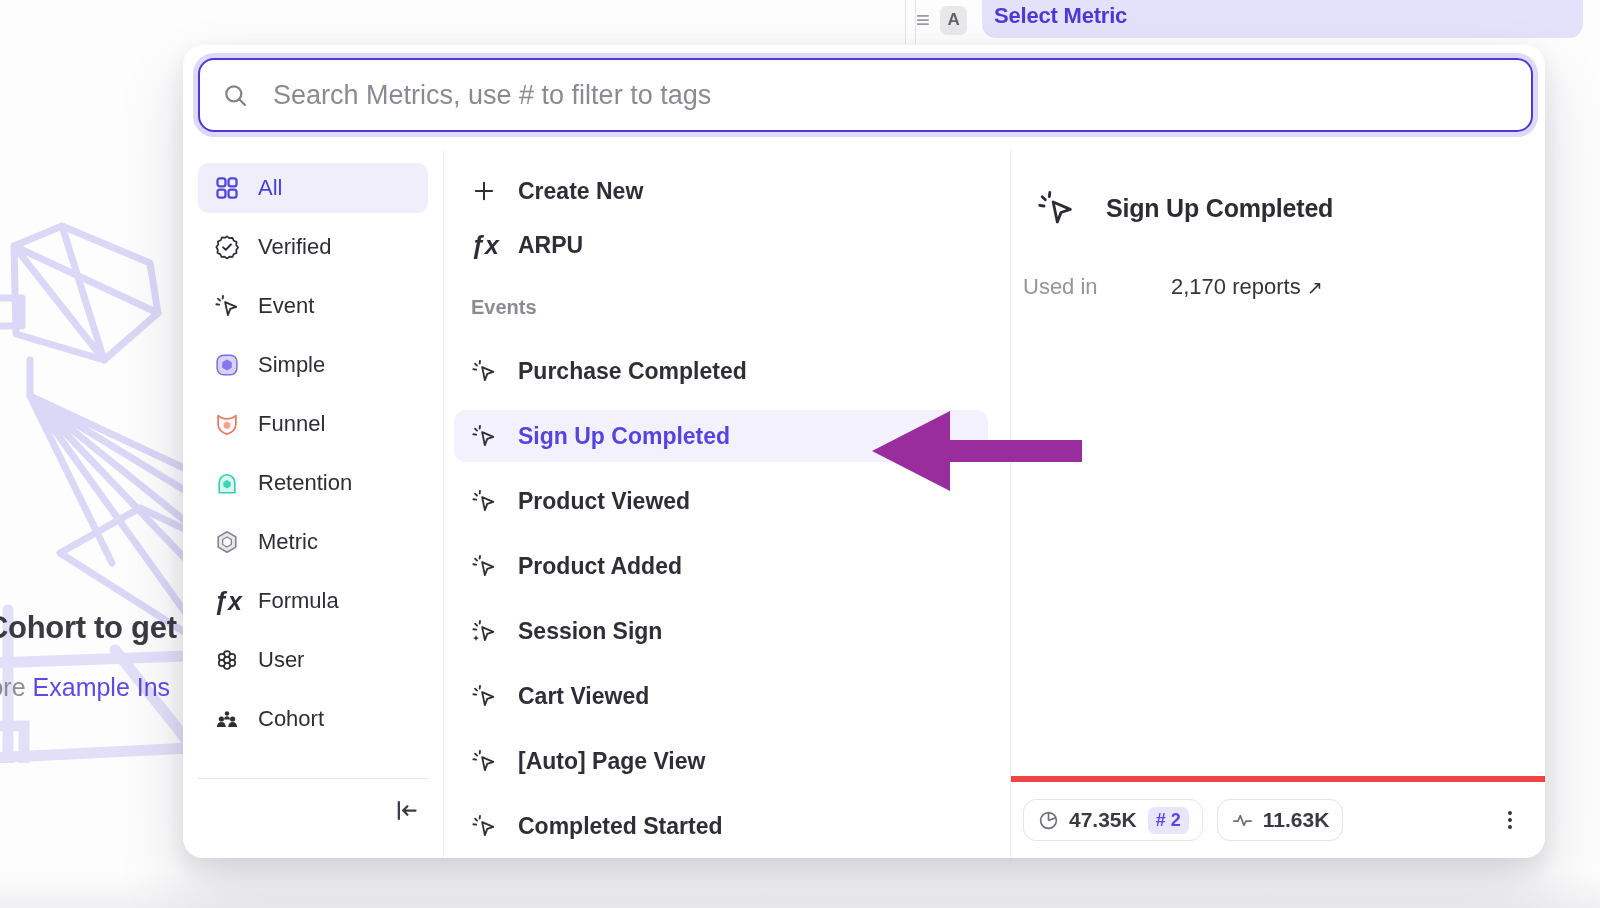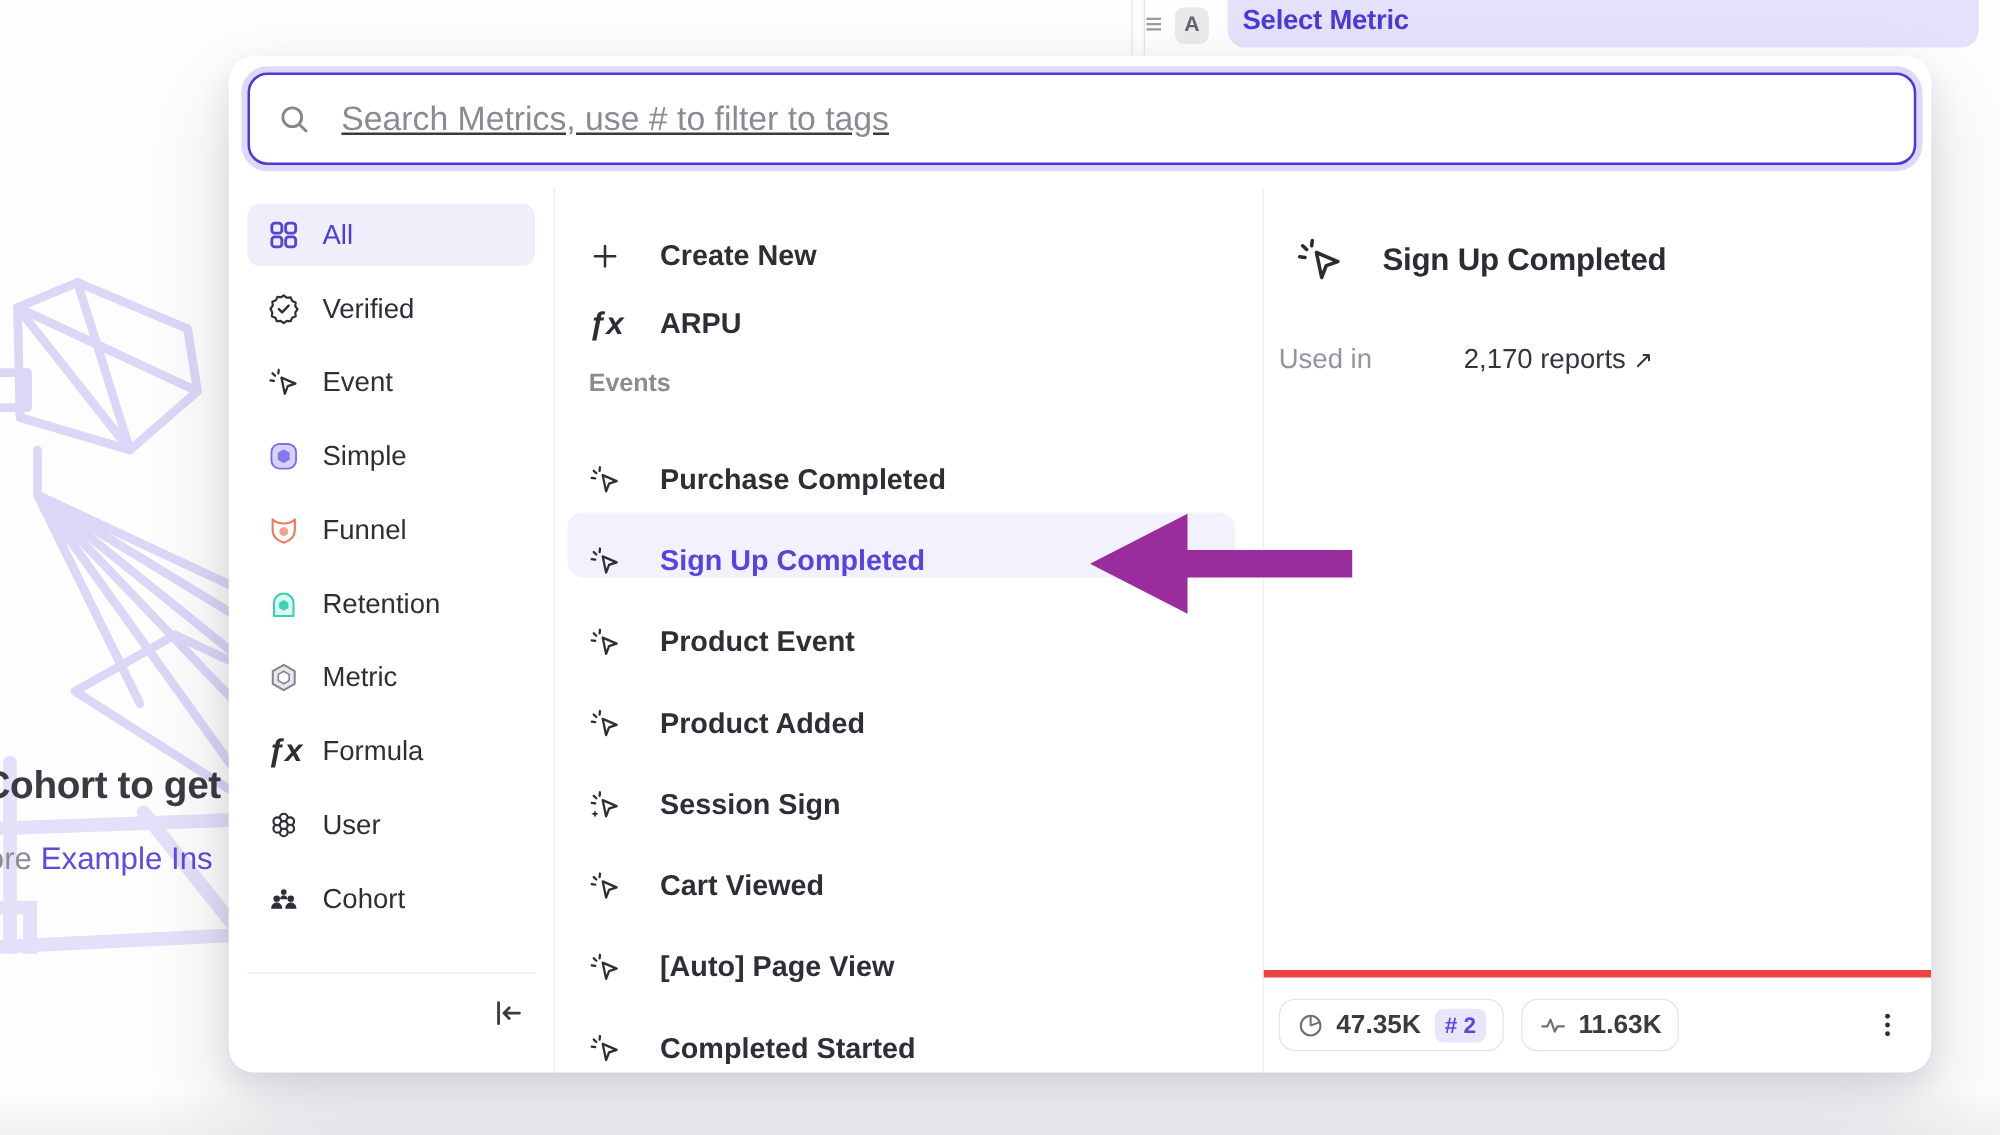--- a/index.html
+++ b/index.html
@@ -51,21 +51,21 @@
   }
   .search-wrap {
     position:absolute; left:15px; top:13px; width:1335px; height:74px;
     border:2px solid #4b3ad6; border-radius:16px; background:#fff;
     box-shadow:0 0 0 5px #ded9f8;
     display:flex; align-items:center; padding:0 22px;
   }
   .search-wrap .ic { width:27px; height:27px; color:#85858d; margin-right:24px; }
   .search-input {
     flex:1; border:none; outline:none; font-family:inherit;
-    font-size:27px; color:#3a3a42; background:transparent;text-decoration:underline;
+    font-size:27px; color:#3a3a42; background:transparent;
   }
   .search-input::placeholder { color:#8a8a92; }
 
   .content { position:absolute; left:0; top:105px; right:0; bottom:0; display:flex; }
 
   
   .sidebar { width:260px; padding:13px 15px 0 15px; position:relative; }
   .side-item {
     height:50px; margin-bottom:9px; border-radius:10px;
     display:flex; align-items:center; gap:18px; padding-left:16px;
@@ -81,21 +81,21 @@
     padding:18px 8px 0 0;
   }
   .side-footer .ic { width:27px; height:27px; color:#3a3a42; cursor:pointer; }
 
   .vdivider { width:1px; background:#ededf0; }
 
   
   .mlist { width:566px; padding-top:14px; }
   .mrow {
     height:54px; margin:0 22px 0 10px; padding-left:17px; border-radius:12px;
-    display:flex; align-items:flex-end; gap:31px;
+    display:flex; align-items:center; gap:21px;
     font-size:23px; font-weight:600; color:#2e2e36; cursor:pointer;
   }
   .mrow .ic { color:#2e2e36; }
   .mrow.event { height:52px; margin-bottom:13px; }
   .mrow.selected { background:#f3f1fd; }
   .mrow.selected .label { color:#5544e0; }
   .section-header {
     margin:24px 0 26px 27px; font-size:20px; font-weight:700; color:#8b8b93;
   }
 
@@ -355,21 +355,21 @@
       <div class="mrow event selected">
         <svg class="ic">
             <use href="#sy-event"></use>
           </svg>
         <span class="label">Sign Up Completed</span>
       </div>
       <div class="mrow event">
         <svg class="ic">
             <use href="#sy-event"></use>
           </svg>
-        <span class="label">Product Event</span>
+        <span class="label">Product Viewed</span>
       </div>
       <div class="mrow event">
         <svg class="ic">
             <use href="#sy-event"></use>
           </svg>
         <span class="label">Product Added</span>
       </div>
       <div class="mrow event">
         <svg class="ic">
             <use href="#sy-event-star"></use>

